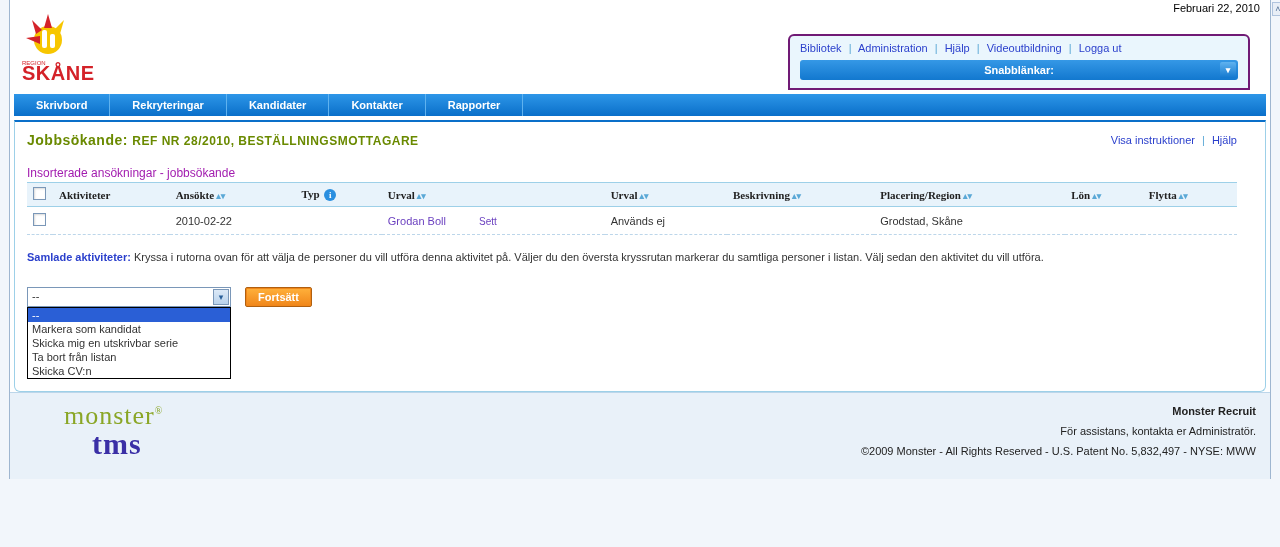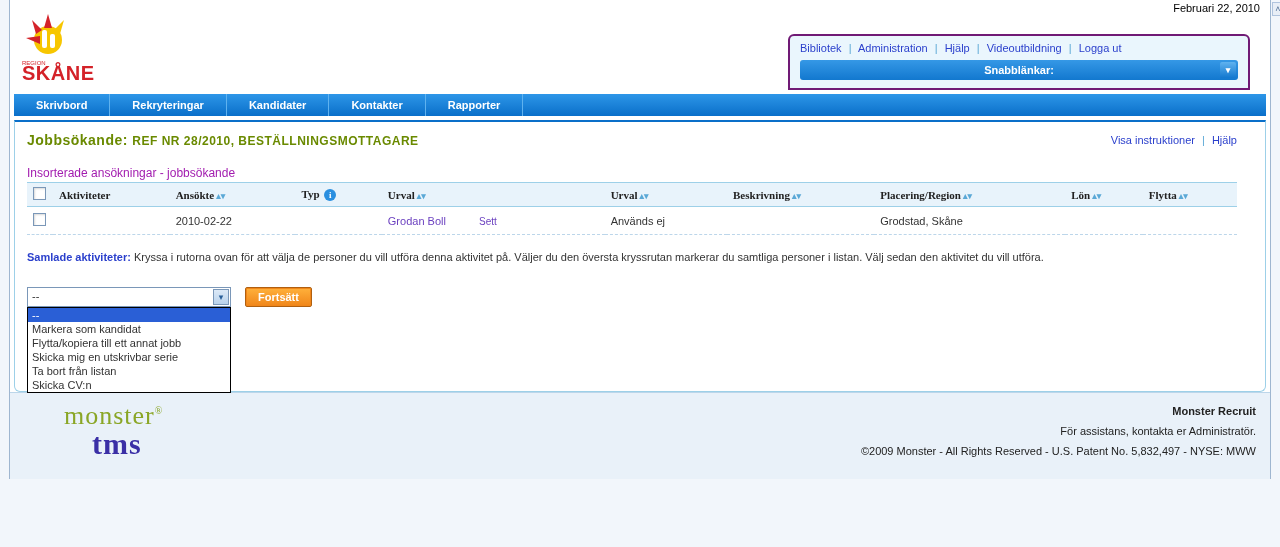--- a/index.html
+++ b/index.html
@@ -381,21 +381,20 @@
 
     <div class="action-row">
       <div class="select-wrap">
         <div class="fake-select">
           <span>--</span>
           <span class="arrow">▾</span>
         </div>
         <div class="dropdown-list">
           <div class="opt selected">--</div>
           <div class="opt">Markera som kandidat</div>
-          <div class="opt">Flytta/kopiera till ett annat jobb</div>
           <div class="opt">Skicka mig en utskrivbar serie</div>
           <div class="opt">Ta bort från listan</div>
           <div class="opt">Skicka CV:n</div>
         </div>
       </div>
       <button class="btn-orange">Fortsätt</button>
     </div>
 
     <div class="bottom-links">
       <span class="sep">|</span>

